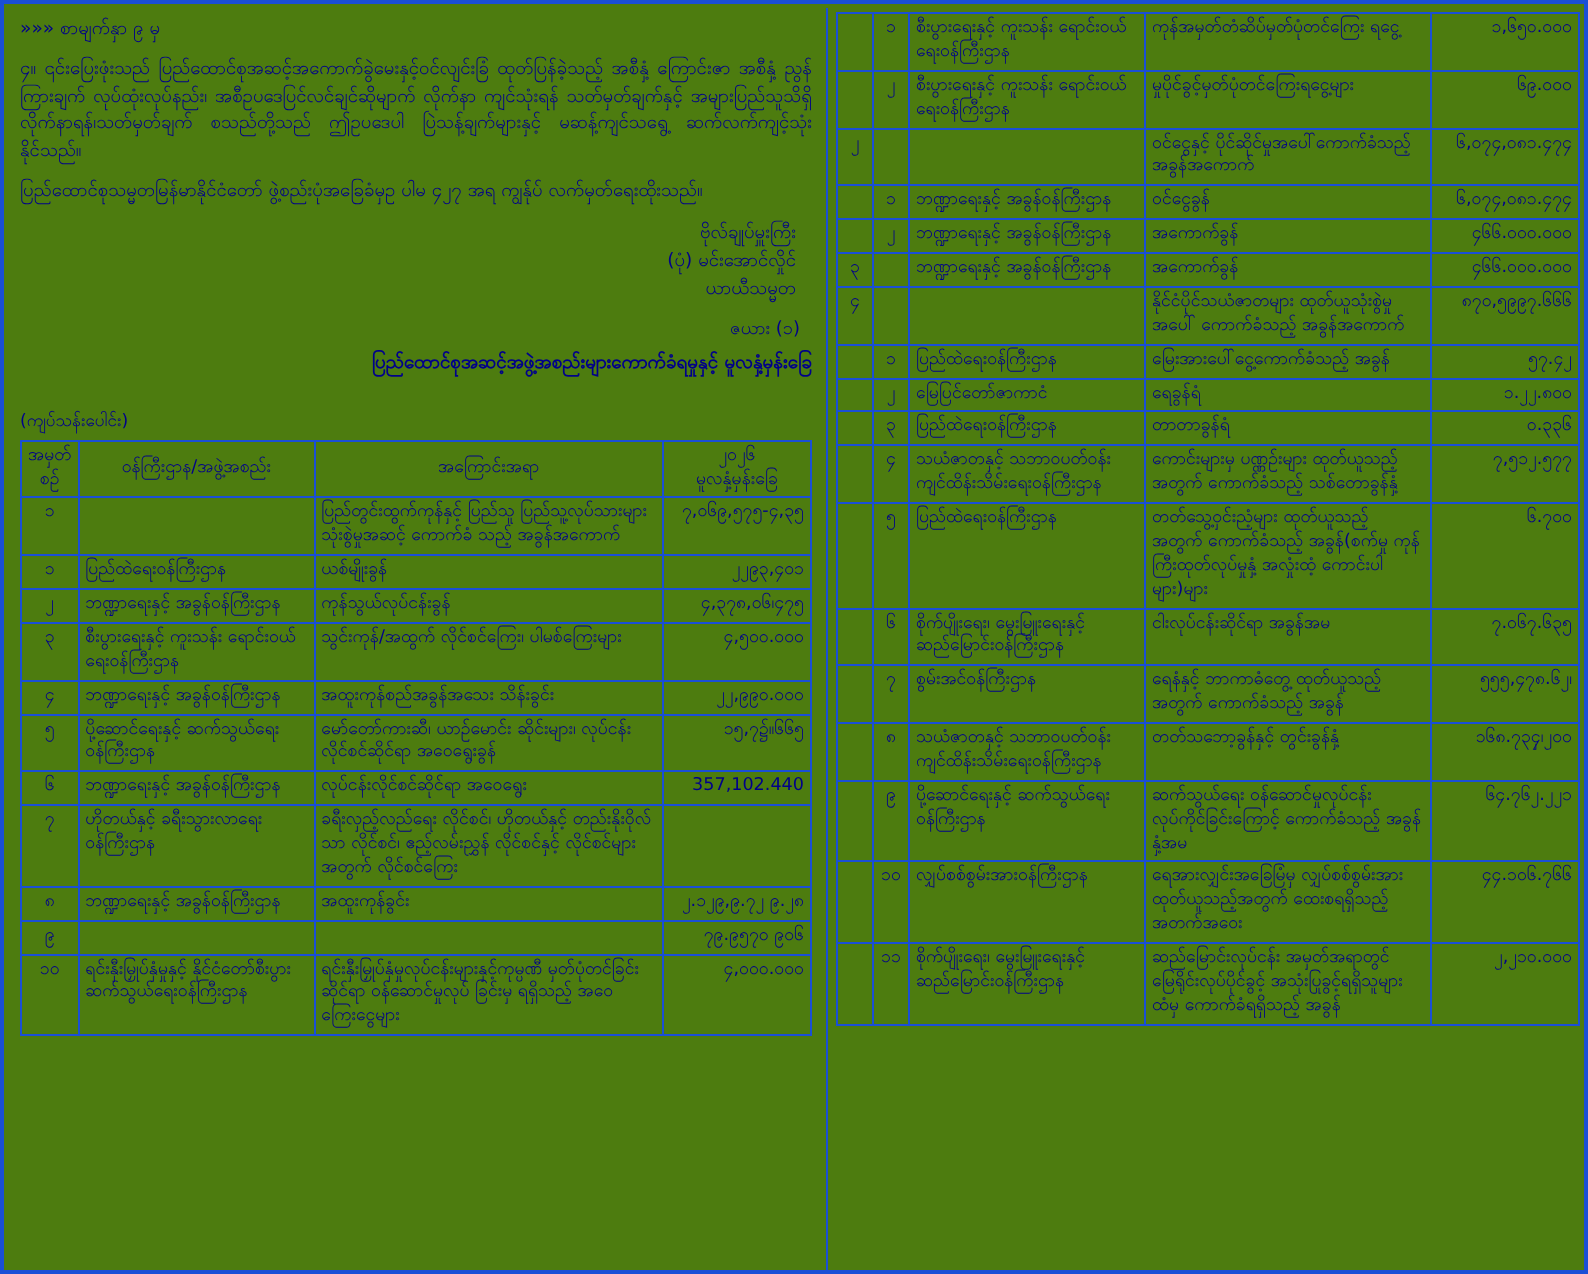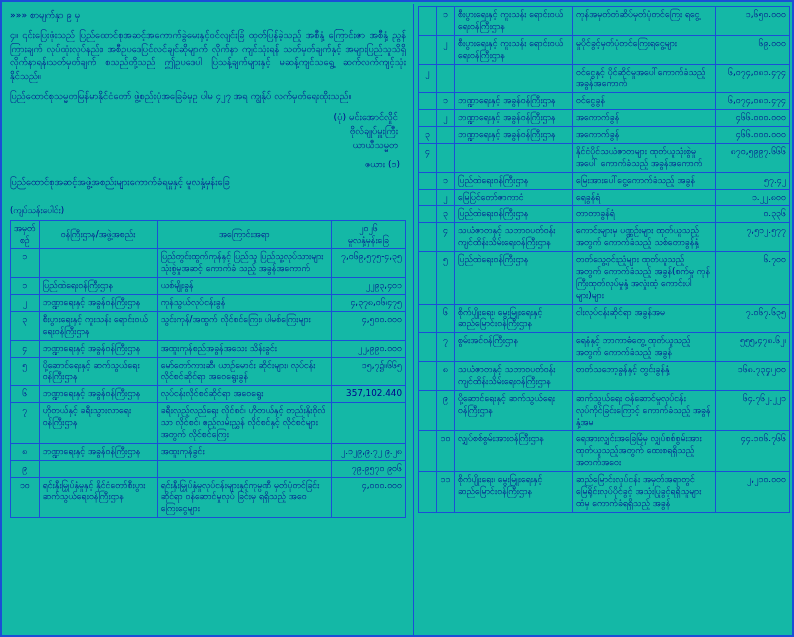--- a/index.html
+++ b/index.html
@@ -9,21 +9,21 @@
     background: #ffffff;
     font-family: "DejaVu Sans", "Liberation Sans", sans-serif;
     font-size: 9.2px;
     color: #00008b;
     overflow: hidden;
   }
   .page {
     position: relative;
     width: 794px; height: 637px;
     border: 2px solid #1a4fd6;
-    background: #14b8a6;
+    background: #4d7c0f;
   }
   .col-left {
     position: absolute;
     left: 2px; top: 2px;
     width: 408px; height: 631px;
     padding: 4px 6px 0 6px;
     overflow: hidden;
   }
   .col-right {
     position: absolute;
@@ -51,24 +51,25 @@
     line-height: 1.5;
     font-size: 9.3px;
   }
   .note-line {
     margin: 2px 0 4px 0;
     text-align: right;
     padding-right: 6px;
     font-size: 9px;
   }
   .tbl-title {
-    text-align: left;
+    text-align: right;
     font-size: 9.4px;
     line-height: 1.5;
     margin: 2px 0 1px 0;
+    font-weight: bold;
   }
   .tbl-sub {
     font-size: 8.6px;
     margin: 16px 0 3px 0;
   }
   
   table.grid {
     border-collapse: collapse;
     width: 100%;
     font-size: 8.8px;
@@ -105,22 +106,22 @@
 
   <div class="vline"></div>
 
   <div class="col-left">
 
     <p class="para">»»» စာမျက်နှာ ၉ မှ</p>
     <p class="para">၄။  ၎င်းပြေးဖုံးသည် ပြည်ထောင်စုအဆင့်အကောက်ခွဲမေးနှင့်ဝင်လျင်းခြံ ထုတ်ပြန်ခဲ့သည့် အစီနှံ့ ကြောင်းဇာ အစီနှံ့ ညွန်ကြားချက် လုပ်ထုံးလုပ်နည်း၊ အစီဥပဒေပြင်လင်ချင်ဆိုမျာက် လိုက်နာ ကျင်သုံးရန် သတ်မှတ်ချက်နှင့် အများပြည်သူသိရှိလိုက်နာရန်၊သတ်မှတ်ချက် စသည်တို့သည် ဤဥပဒေပါ ပြဲသန့်ချက်များနှင့် မဆန့်ကျင်သရွေ့ ဆက်လက်ကျင့်သုံးနိုင်သည်။</p>
     <p class="para">ပြည်ထောင်စုသမ္မတမြန်မာနိုင်ငံတော် ဖွဲ့စည်းပုံအခြေခံမှဥ ပါမ ၄၂၇ အရ ကျွန်ုပ် လက်မှတ်ရေးထိုးသည်။</p>
 
     <div class="sig-block">
+      <div>ဗိုလ်ချုပ်မှူးကြီး</div>
       <div>(ပုံ) မင်းအောင်လှိုင်</div>
-      <div>ဗိုလ်ချုပ်မှူးကြီး</div>
       <div>ယာယီသမ္မတ</div>
     </div>
 
     <div class="note-line">ဇယား (၁)</div>
 
     <div class="tbl-title">ပြည်ထောင်စုအဆင့်အဖွဲ့အစည်းများကောက်ခံရမှုနှင့် မူလနှံ့မှန်းခြေ</div>
     <div class="tbl-sub">(ကျပ်သန်းပေါင်း)</div>
 
     <table class="grid">
       <thead>

